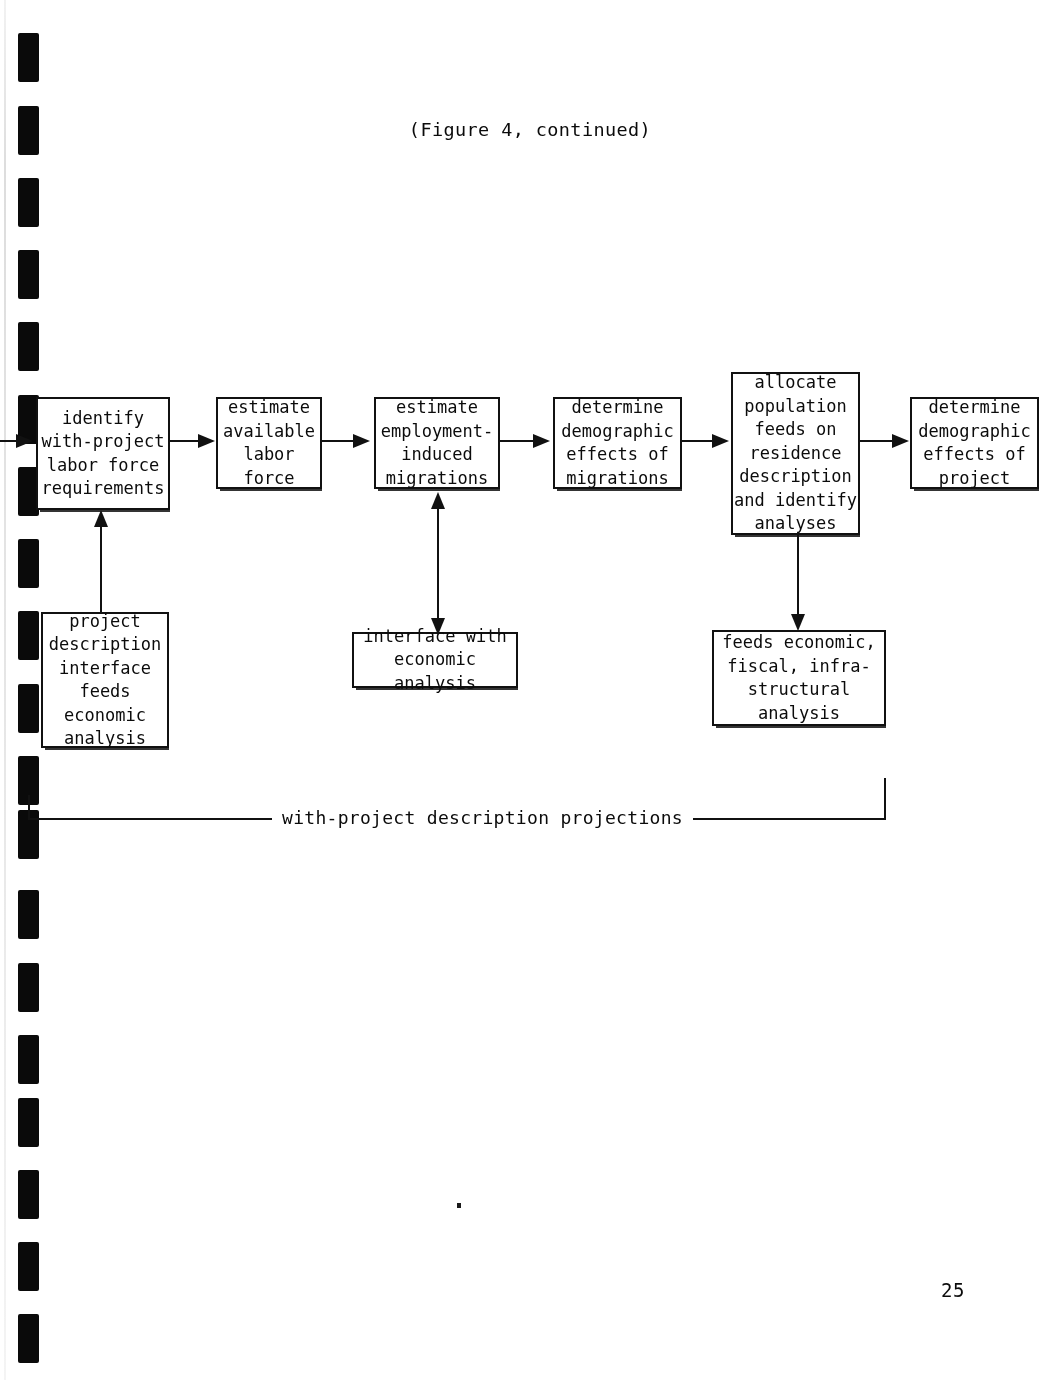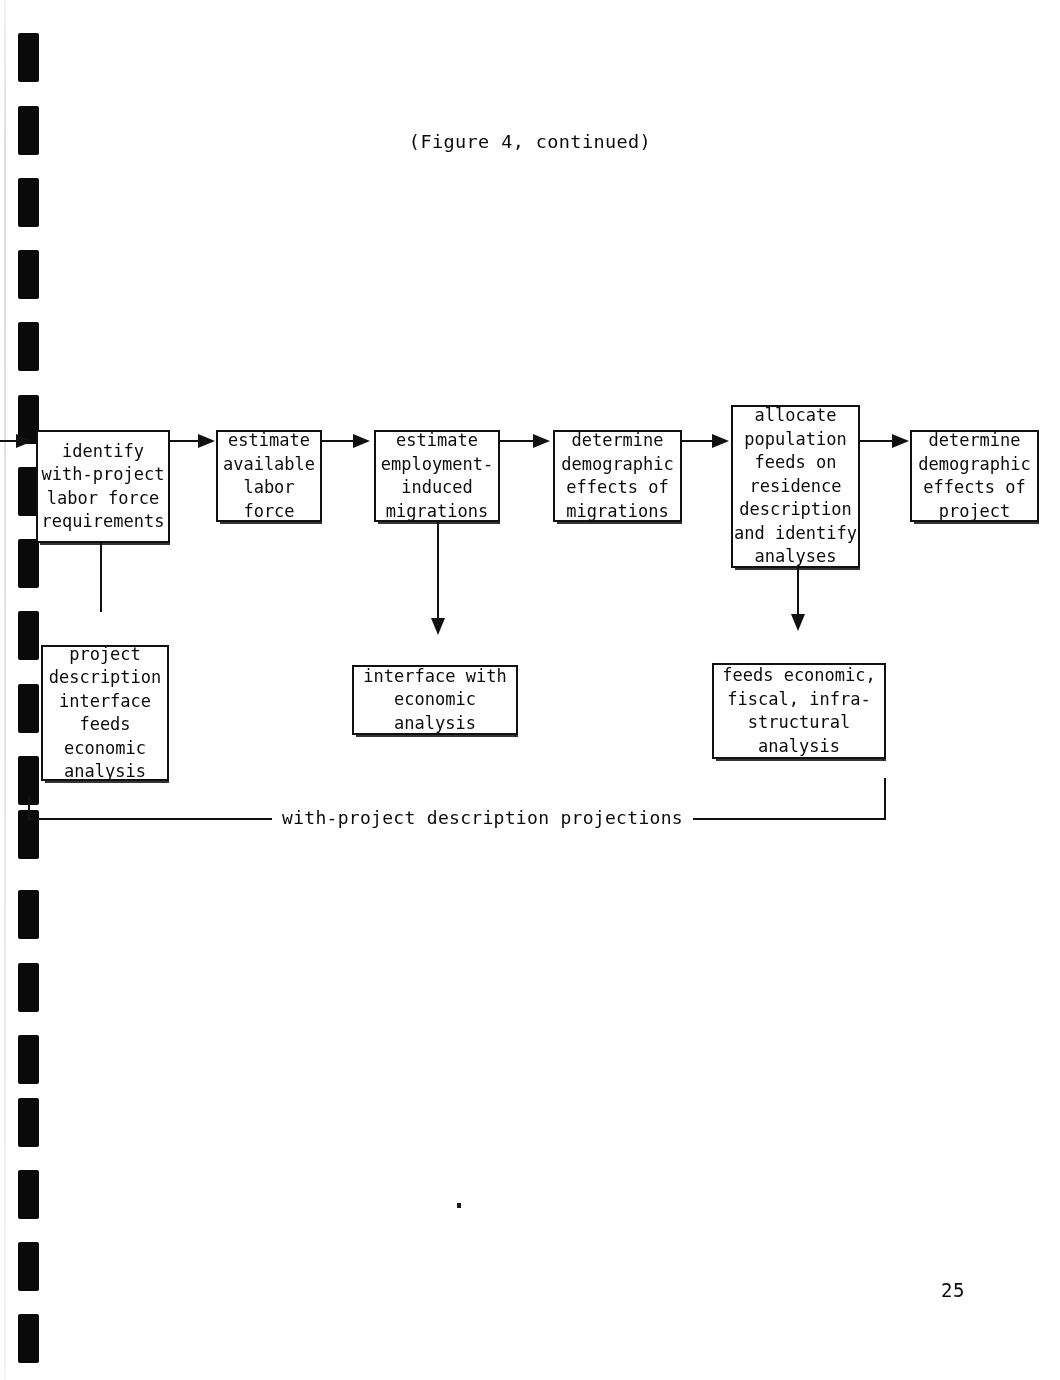--- a/index.html
+++ b/index.html
@@ -33,21 +33,21 @@
     left: 18px;
     width: 21px;
     background: #0a0a0a;
     border-radius: 2px;
   }
 
   
   .fig-caption {
     position: absolute;
     left: 0;
-    top: 131px;
+    top: 119px;
     width: 1060px;
     text-align: center;
     font-size: 18.5px;
     letter-spacing: 0.4px;
     white-space: pre;
   }
 
   
   .node {
     position: absolute;
@@ -56,21 +56,20 @@
     background: #ffffff;
     display: flex;
     flex-direction: column;
     align-items: center;
     justify-content: center;
     font-size: 17px;
     line-height: 23.5px;
     text-align: center;
     white-space: pre;
     padding: 2px 3px;
-    margin-top: 33px;
   }
   .node .ln { display: block; }
 
   
   .node::after {
     content: "";
     position: absolute;
     left: 2px;
     right: -2px;
     bottom: -4px;
@@ -249,21 +248,21 @@
 
   <div class="node" style="left:41px; top:612px; width:128px; height:136px;">
     <span class="ln">project</span>
     <span class="ln">description</span>
     <span class="ln">interface</span>
     <span class="ln">feeds</span>
     <span class="ln">economic</span>
     <span class="ln">analysis</span>
   </div>
 
-  <div class="node" style="left:352px; top:632px; width:166px; height:70px;">
+  <div class="node" style="left:352px; top:632px; width:166px; height:56px;">
     <span class="ln">interface with</span>
     <span class="ln">economic</span>
     <span class="ln">analysis</span>
   </div>
 
   <div class="node" style="left:712px; top:630px; width:174px; height:96px;">
     <span class="ln">feeds economic,</span>
     <span class="ln">fiscal, infra-</span>
     <span class="ln">structural</span>
     <span class="ln">analysis</span>

